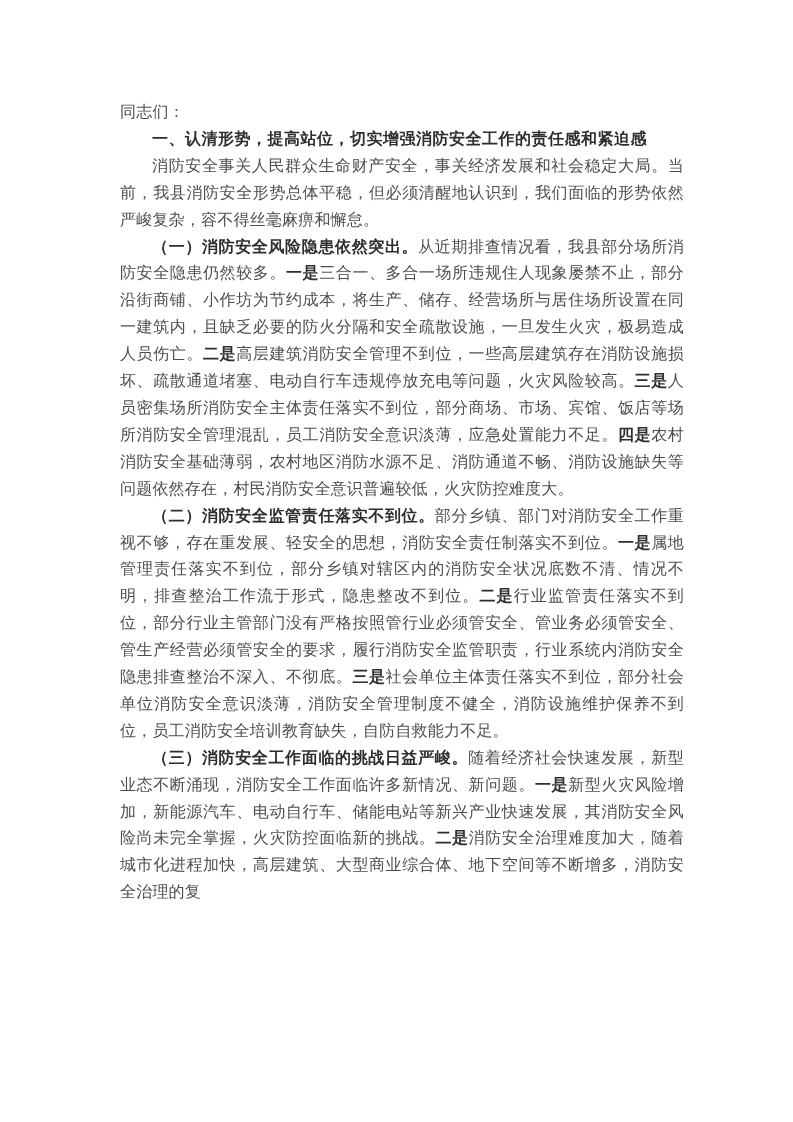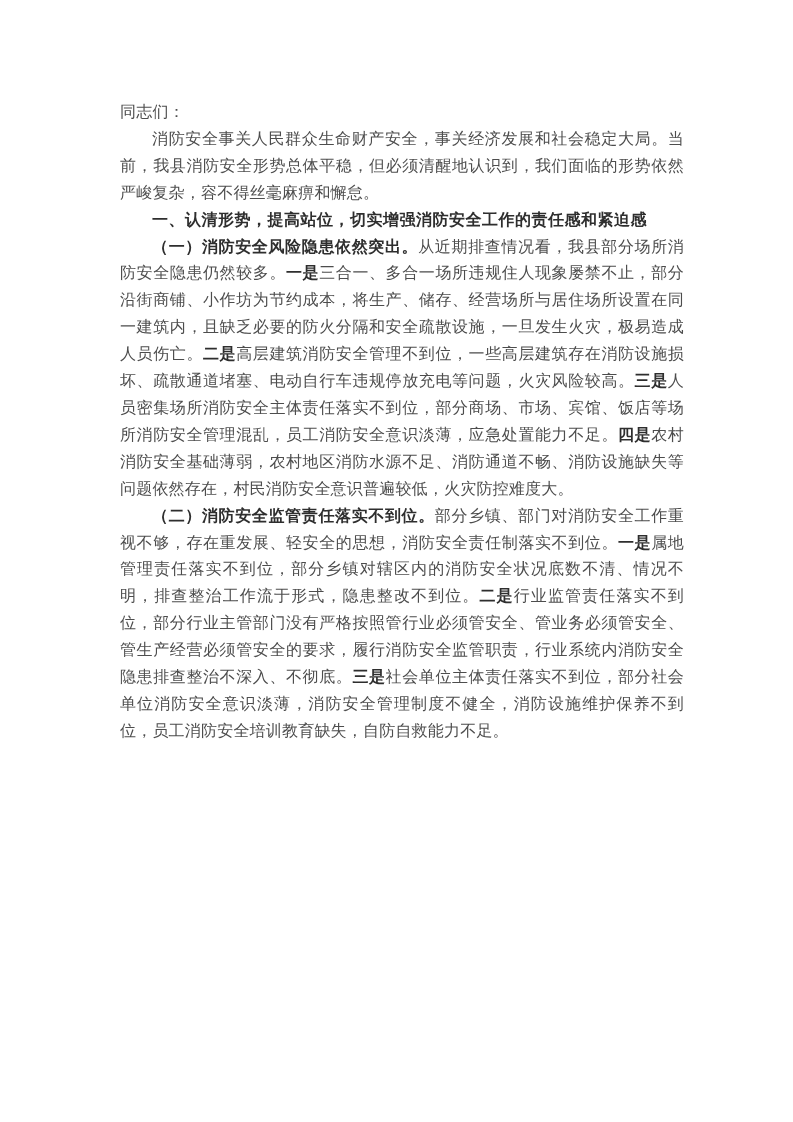--- a/index.html
+++ b/index.html
@@ -49,18 +49,19 @@
     font-weight: bold;
     color: #2e2e2e;
   }
 </style>
 </head>
 <body>
 
 <div class="page">
   <div class="doc-content">
       <p class="para salutation"><span>同志们：</span></p>
+      <p class="para heading"><span class="bold">一、认清形势，提高站位，切实增强消防安全工作的责任感和紧迫感</span></p>
       <p class="para body"><span>消防安全事关人民群众生命财产安全，事关经济发展和社会稳定大局。当前，我县消防安全形势总体平稳，但必须清醒地认识到，我们面临的形势依然严峻复杂，容不得丝毫麻痹和懈怠。</span></p>
-      <p class="para heading"><span class="bold">一、认清形势，提高站位，切实增强消防安全工作的责任感和紧迫感</span></p>
       <p class="para body"><span class="bold">（一）消防安全风险隐患依然突出。</span><span>从近期排查情况看，我县部分场所消防安全隐患仍然较多。</span><span class="bold">一是</span><span>三合一、多合一场所违规住人现象屡禁不止，部分沿街商铺、小作坊为节约成本，将生产、储存、经营场所与居住场所设置在同一建筑内，且缺乏必要的防火分隔和安全疏散设施，一旦发生火灾，极易造成人员伤亡。</span><span class="bold">二是</span><span>高层建筑消防安全管理不到位，一些高层建筑存在消防设施损坏、疏散通道堵塞、电动自行车违规停放充电等问题，火灾风险较高。</span><span class="bold">三是</span><span>人员密集场所消防安全主体责任落实不到位，部分商场、市场、宾馆、饭店等场所消防安全管理混乱，员工消防安全意识淡薄，应急处置能力不足。</span><span class="bold">四是</span><span>农村消防安全基础薄弱，农村地区消防水源不足、消防通道不畅、消防设施缺失等问题依然存在，村民消防安全意识普遍较低，火灾防控难度大。</span></p>
       <p class="para body"><span class="bold">（二）消防安全监管责任落实不到位。</span><span>部分乡镇、部门对消防安全工作重视不够，存在重发展、轻安全的思想，消防安全责任制落实不到位。</span><span class="bold">一是</span><span>属地管理责任落实不到位，部分乡镇对辖区内的消防安全状况底数不清、情况不明，排查整治工作流于形式，隐患整改不到位。</span><span class="bold">二是</span><span>行业监管责任落实不到位，部分行业主管部门没有严格按照管行业必须管安全、管业务必须管安全、管生产经营必须管安全的要求，履行消防安全监管职责，行业系统内消防安全隐患排查整治不深入、不彻底。</span><span class="bold">三是</span><span>社会单位主体责任落实不到位，部分社会单位消防安全意识淡薄，消防安全管理制度不健全，消防设施维护保养不到位，员工消防安全培训教育缺失，自防自救能力不足。</span></p>
+      <p class="para body"><span class="bold">（三）消防安全工作面临的挑战日益严峻。</span><span>随着经济社会快速发展，新型业态不断涌现，消防安全工作面临许多新情况、新问题。</span><span class="bold">一是</span><span>新型火灾风险增加，新能源汽车、电动自行车、储能电站等新兴产业快速发展，其消防安全风险尚未完全掌握，火灾防控面临新的挑战。</span><span class="bold">二是</span><span>消防安全治理难度加大，随着城市化进程加快，高层建筑、大型商业综合体、地下空间等不断增多，消防安全治理的复</span></p>
     </div>
 </div>
 
 </body></html>

